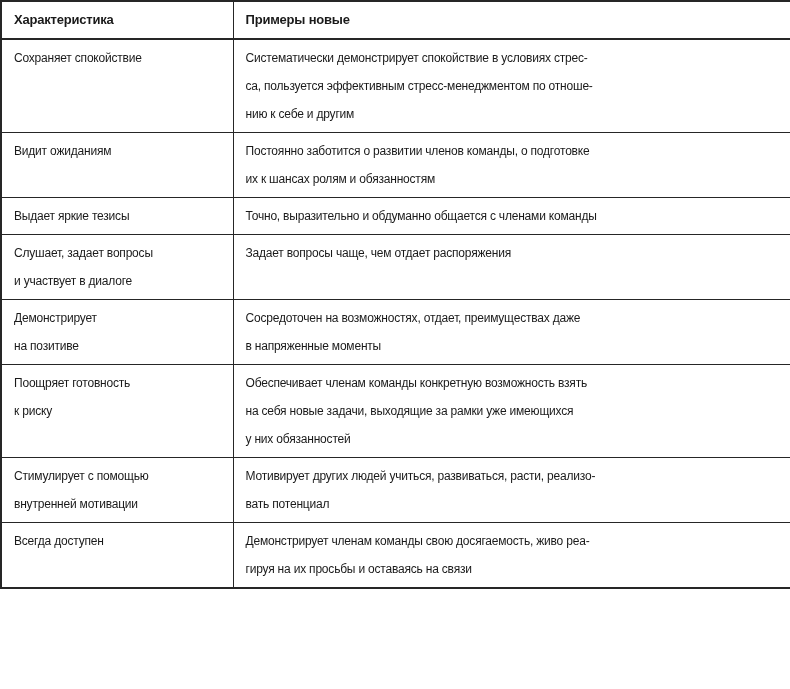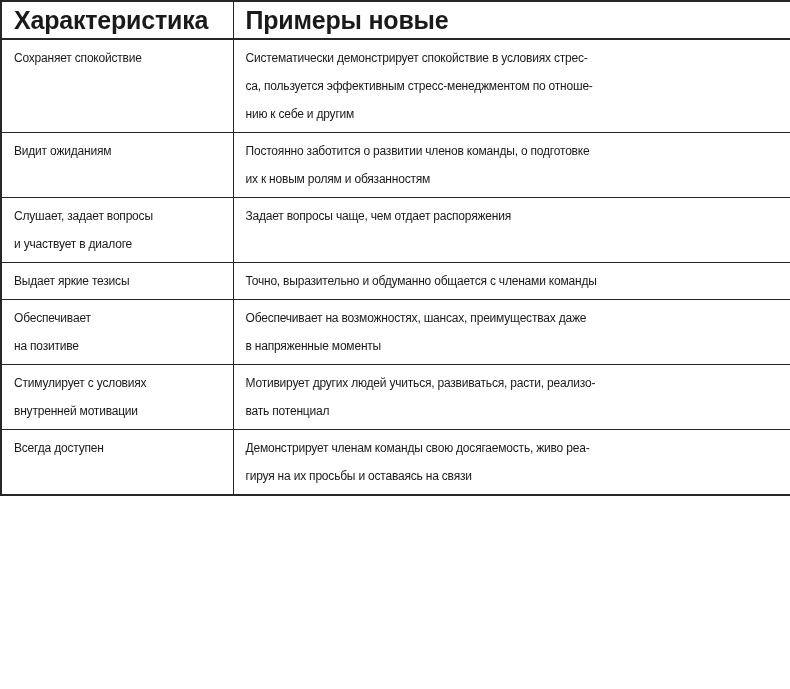--- a/index.html
+++ b/index.html
@@ -25,21 +25,21 @@
     text-align: left;
     padding: 4px 12px;
     font-size: 12px;
     line-height: 28px;
     letter-spacing: -0.2px;
     white-space: pre-line;
     overflow: hidden;
   }
   table.char-table thead th {
     font-weight: bold;
-    font-size: 25px;
+    font-size: 13px;
     border-bottom: 2px solid #262626;
     white-space: nowrap;
   }
   col.col-characteristic { width: 232px; }
   col.col-example { width: 558px; }
 </style>
 </head>
 <body>
 
 <table class="char-table">
@@ -56,39 +56,46 @@
   <tbody>
     <tr>
       <td>Сохраняет спокойствие</td>
       <td>Систематически демонстрирует спокойствие в условиях стрес-
 са, пользуется эффективным стресс-менеджментом по отноше-
 нию к себе и другим</td>
     </tr>
     <tr>
       <td>Видит ожиданиям</td>
       <td>Постоянно заботится о развитии членов команды, о подготовке
-их к новым ролям и обязанностям</td>
+их к шансах ролям и обязанностям</td>
+    </tr>
+    <tr>
+      <td>Выдает яркие тезисы</td>
+      <td>Точно, выразительно и обдуманно общается с членами команды</td>
     </tr>
     <tr>
       <td>Слушает, задает вопросы
 и участвует в диалоге</td>
       <td>Задает вопросы чаще, чем отдает распоряжения</td>
     </tr>
     <tr>
-      <td>Выдает яркие тезисы</td>
-      <td>Точно, выразительно и обдуманно общается с членами команды</td>
-    </tr>
-    <tr>
-      <td>Обеспечивает
+      <td>Демонстрирует
 на позитиве</td>
-      <td>Обеспечивает на возможностях, шансах, преимуществах даже
+      <td>Сосредоточен на возможностях, отдает, преимуществах даже
 в напряженные моменты</td>
     </tr>
     <tr>
-      <td>Стимулирует с условиях
+      <td>Поощряет готовность
+к риску</td>
+      <td>Обеспечивает членам команды конкретную возможность взять
+на себя новые задачи, выходящие за рамки уже имеющихся
+у них обязанностей</td>
+    </tr>
+    <tr>
+      <td>Стимулирует с помощью
 внутренней мотивации</td>
       <td>Мотивирует других людей учиться, развиваться, расти, реализо-
 вать потенциал</td>
     </tr>
     <tr>
       <td>Всегда доступен</td>
       <td>Демонстрирует членам команды свою досягаемость, живо реа-
 гируя на их просьбы и оставаясь на связи</td>
     </tr>
   </tbody>

